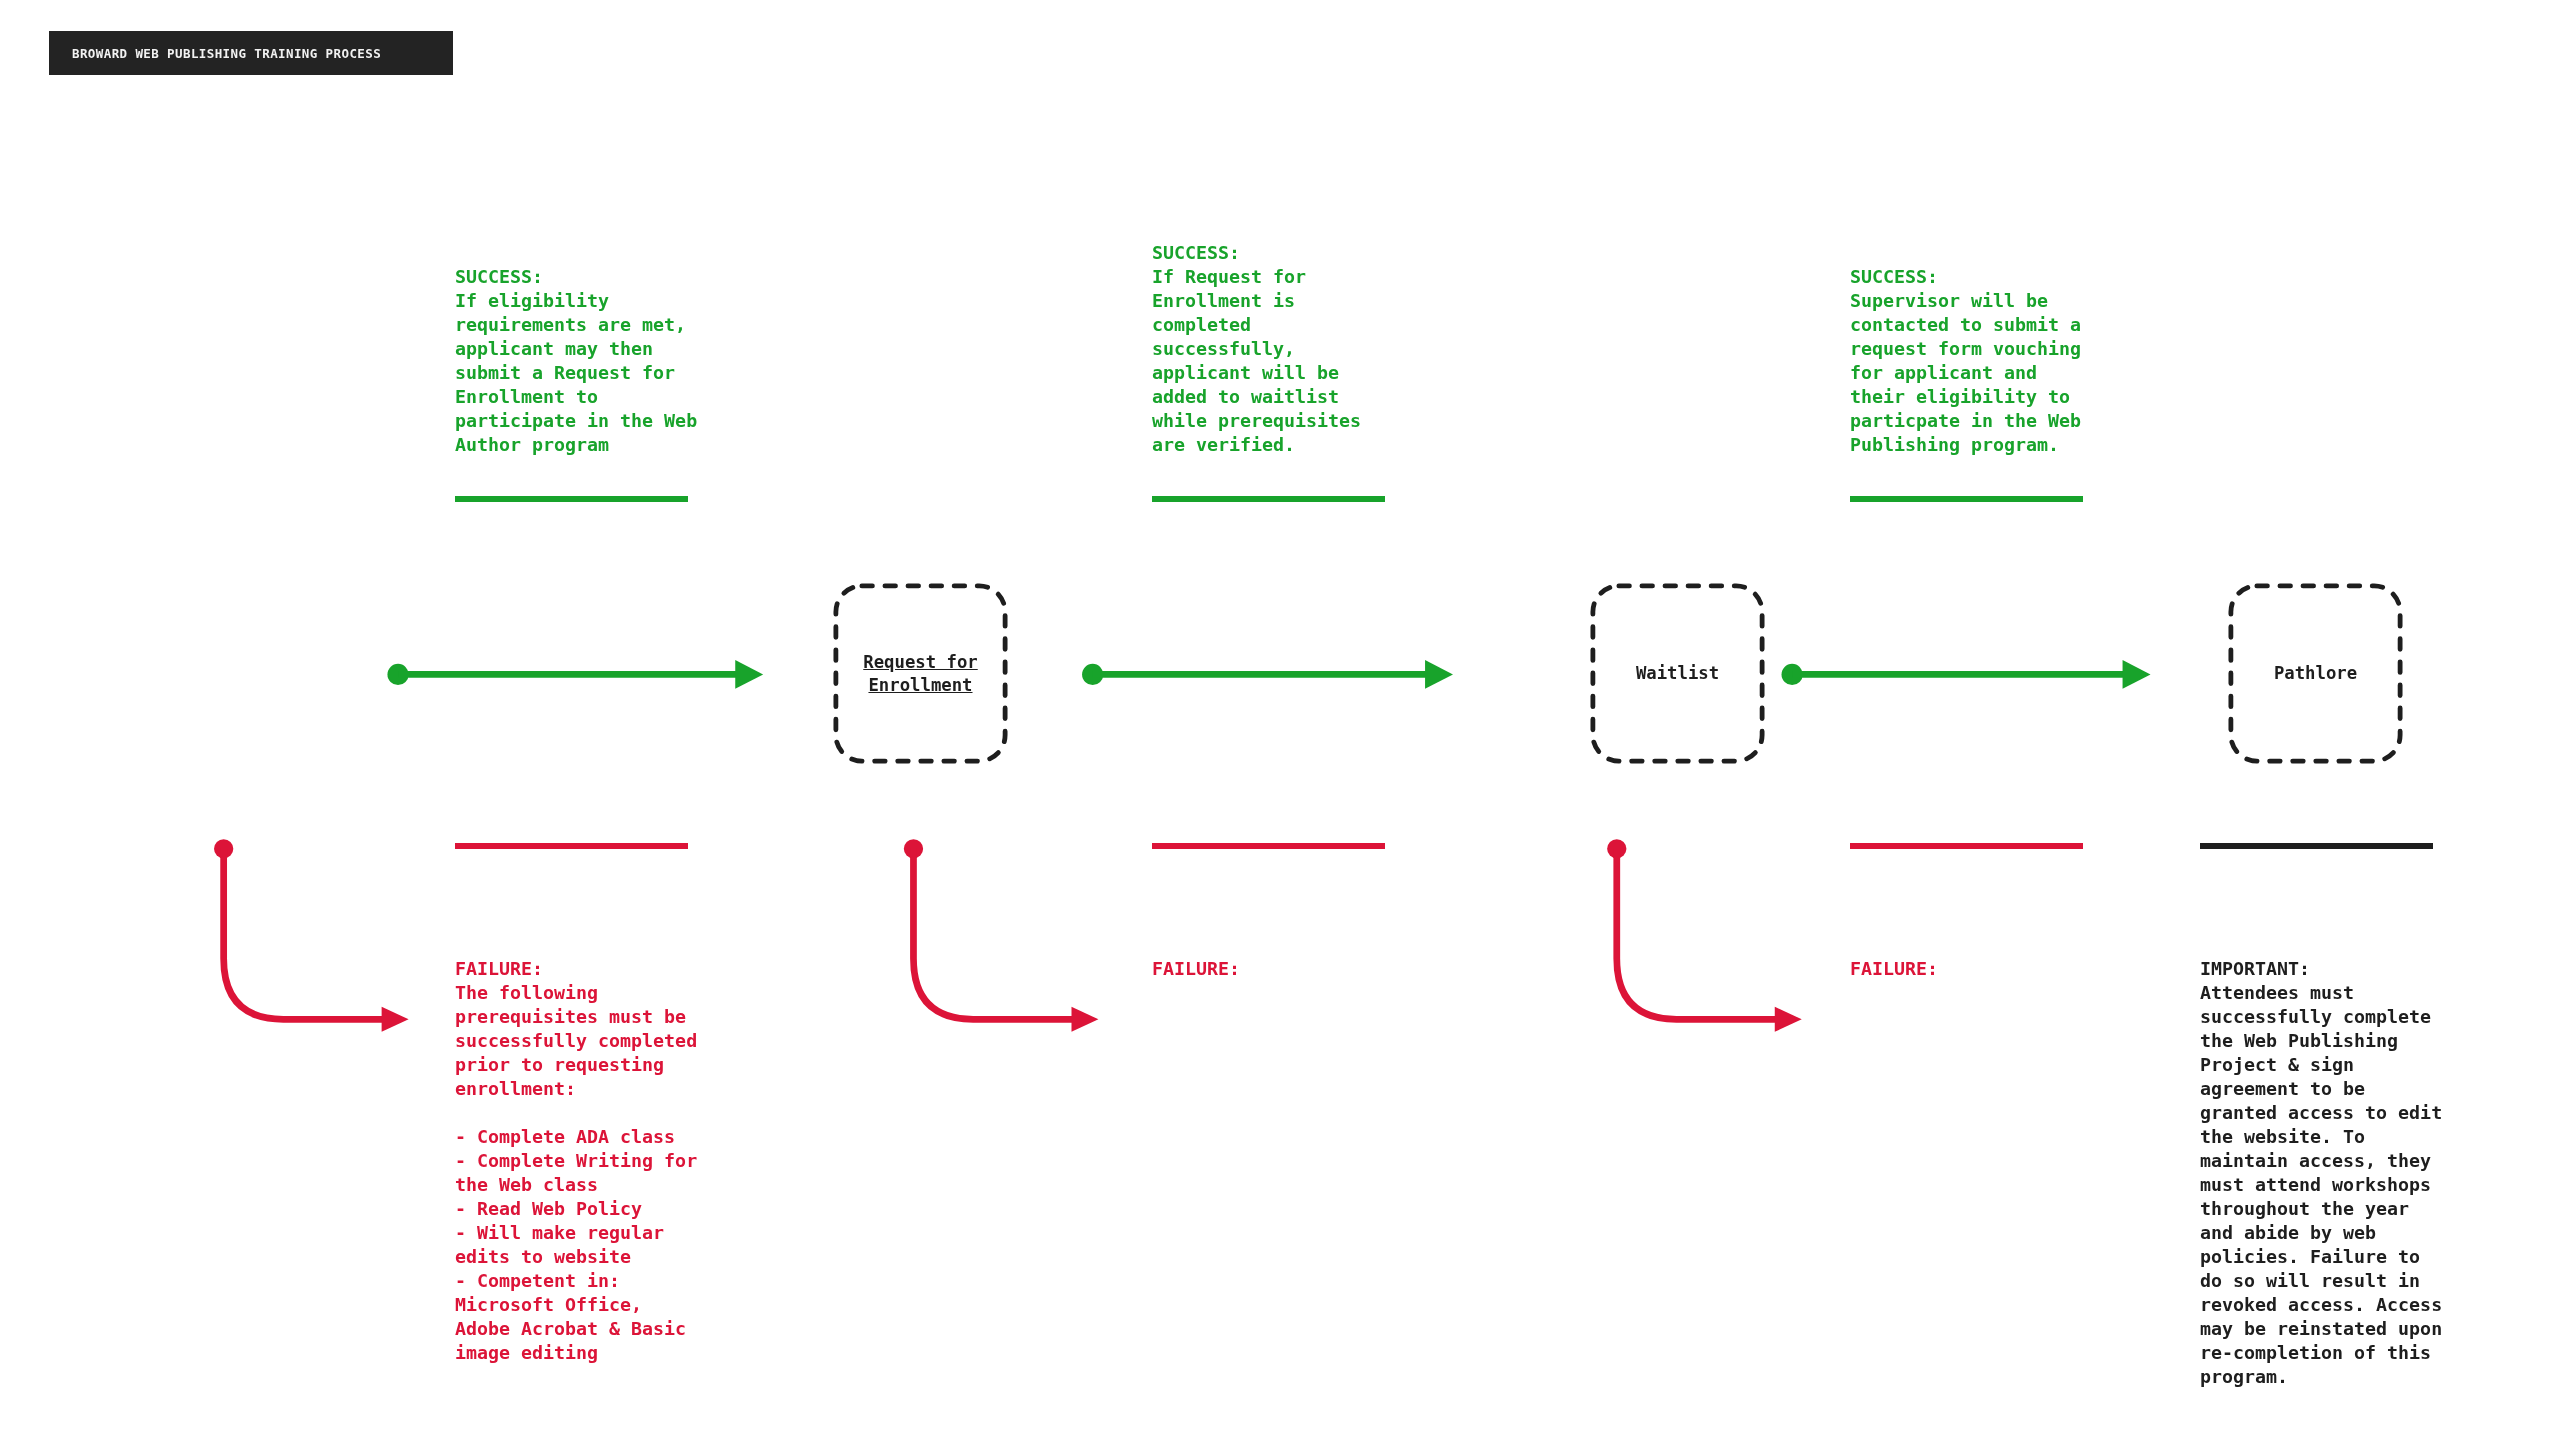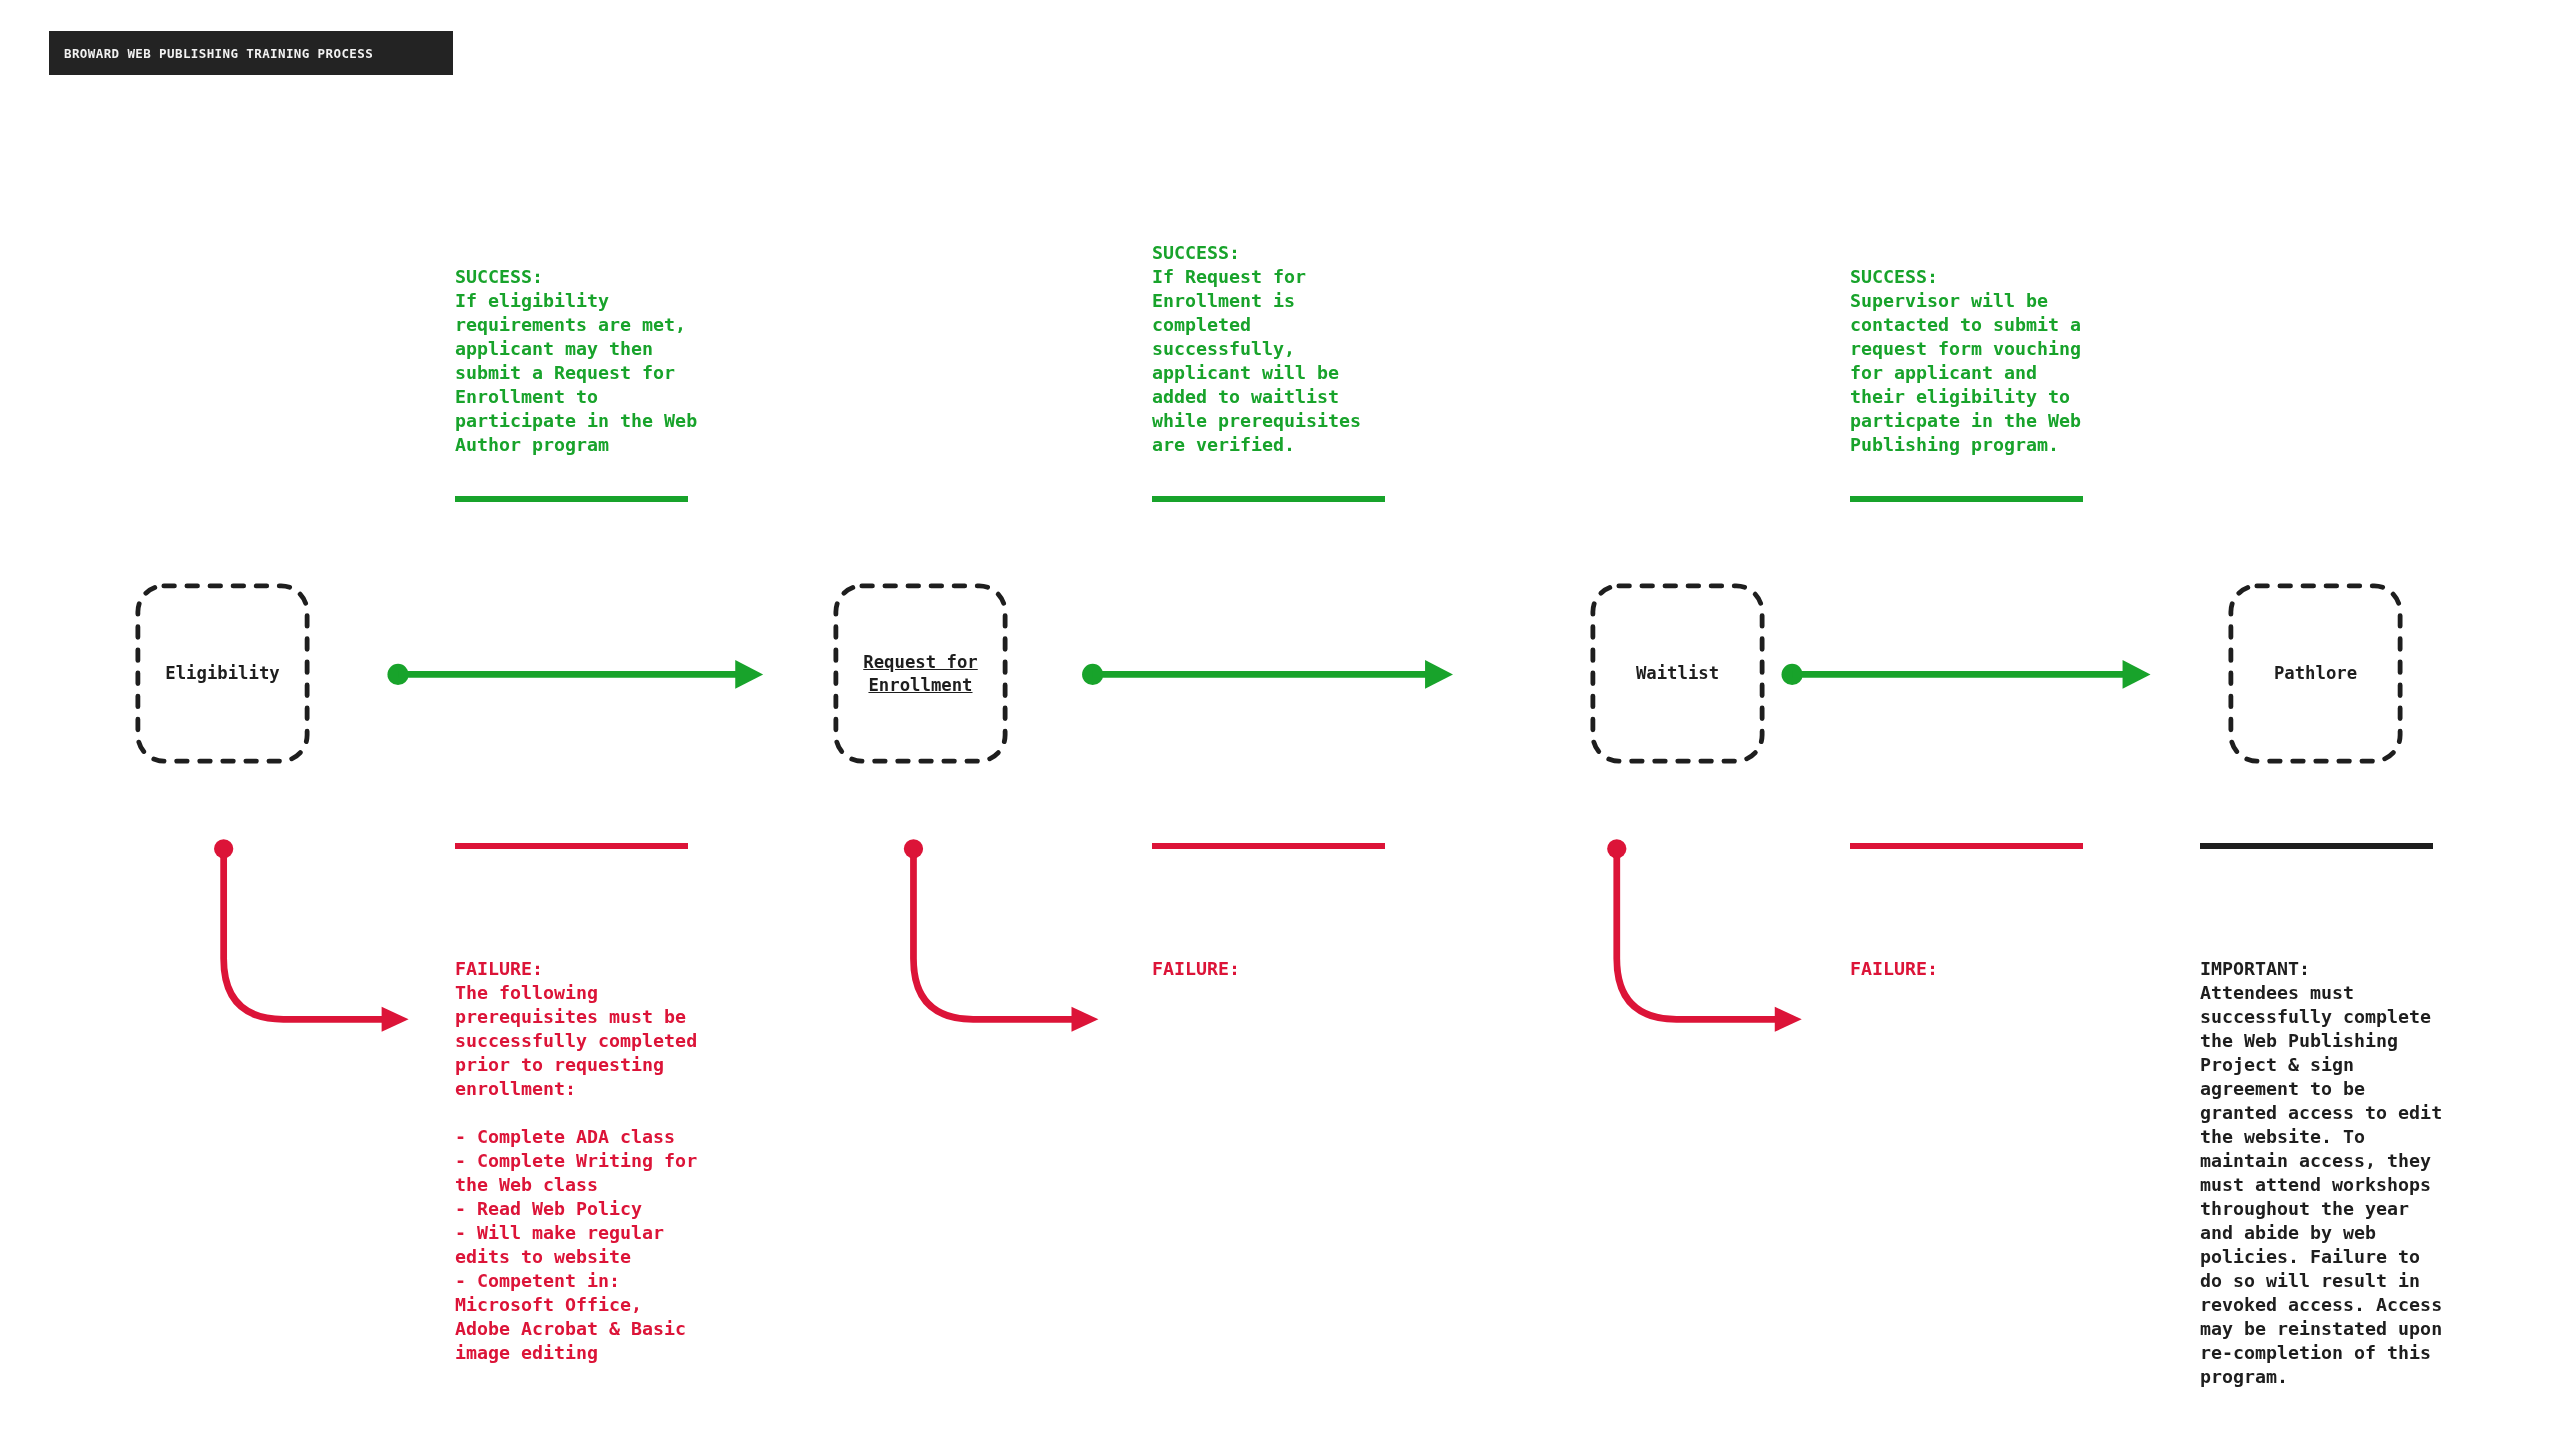--- a/index.html
+++ b/index.html
@@ -24,21 +24,21 @@
   }
 
   
   .title-bar {
     position: absolute;
     left: 49px; top: 31px;
     width: 404px; height: 44px;
     background: var(--c-title_bg);
     color: var(--c-title_fg);
     display: flex; align-items: center;
-    padding-left: 15px;
+    padding-left: 23px;
     font-size: 12.5px;
     letter-spacing: 0.4px;
     white-space: nowrap;
   }
 
   
   .node {
     position: absolute;
     width: 175px; height: 181px;
     display: flex; align-items: center; justify-content: center;
@@ -126,26 +126,20 @@
       <path class="red-stroke" d="M 948 881 L 948 995 Q 948 1058 1010 1058 L 1114 1058" stroke-width="7" fill="none"></path>
       <polygon class="red-fill" points="1112,1045 1140,1058 1112,1071"></polygon>
     </g>
     <g>
       <circle class="red-fill" cx="1678" cy="881" r="10"></circle>
       <path class="red-stroke" d="M 1678 881 L 1678 995 Q 1678 1058 1740 1058 L 1844 1058" stroke-width="7" fill="none"></path>
       <polygon class="red-fill" points="1842,1045 1870,1058 1842,1071"></polygon>
     </g>
   </svg>
 
-  <div class="node" style="left:135px; top:583px;">
-    <svg class="node-border" viewBox="0 0 182 188" preserveAspectRatio="none">
-      <rect x="3" y="3" width="176" height="182" rx="27" fill="none" stroke="var(--c-ink)" stroke-width="5" stroke-dasharray="11 13" stroke-linecap="round"></rect>
-    </svg>
-    <div class="node-label">Eligibility</div>
-  </div>
 
   <div class="node" style="left:833px; top:583px;text-decoration:underline;">
     <svg class="node-border" viewBox="0 0 182 188" preserveAspectRatio="none">
       <rect x="3" y="3" width="176" height="182" rx="27" fill="none" stroke="var(--c-ink)" stroke-width="5" stroke-dasharray="11 13" stroke-linecap="round"></rect>
     </svg>
     <div class="node-label">Request for
 Enrollment</div>
   </div>
 
   <div class="node" style="left:1590px; top:583px;">

